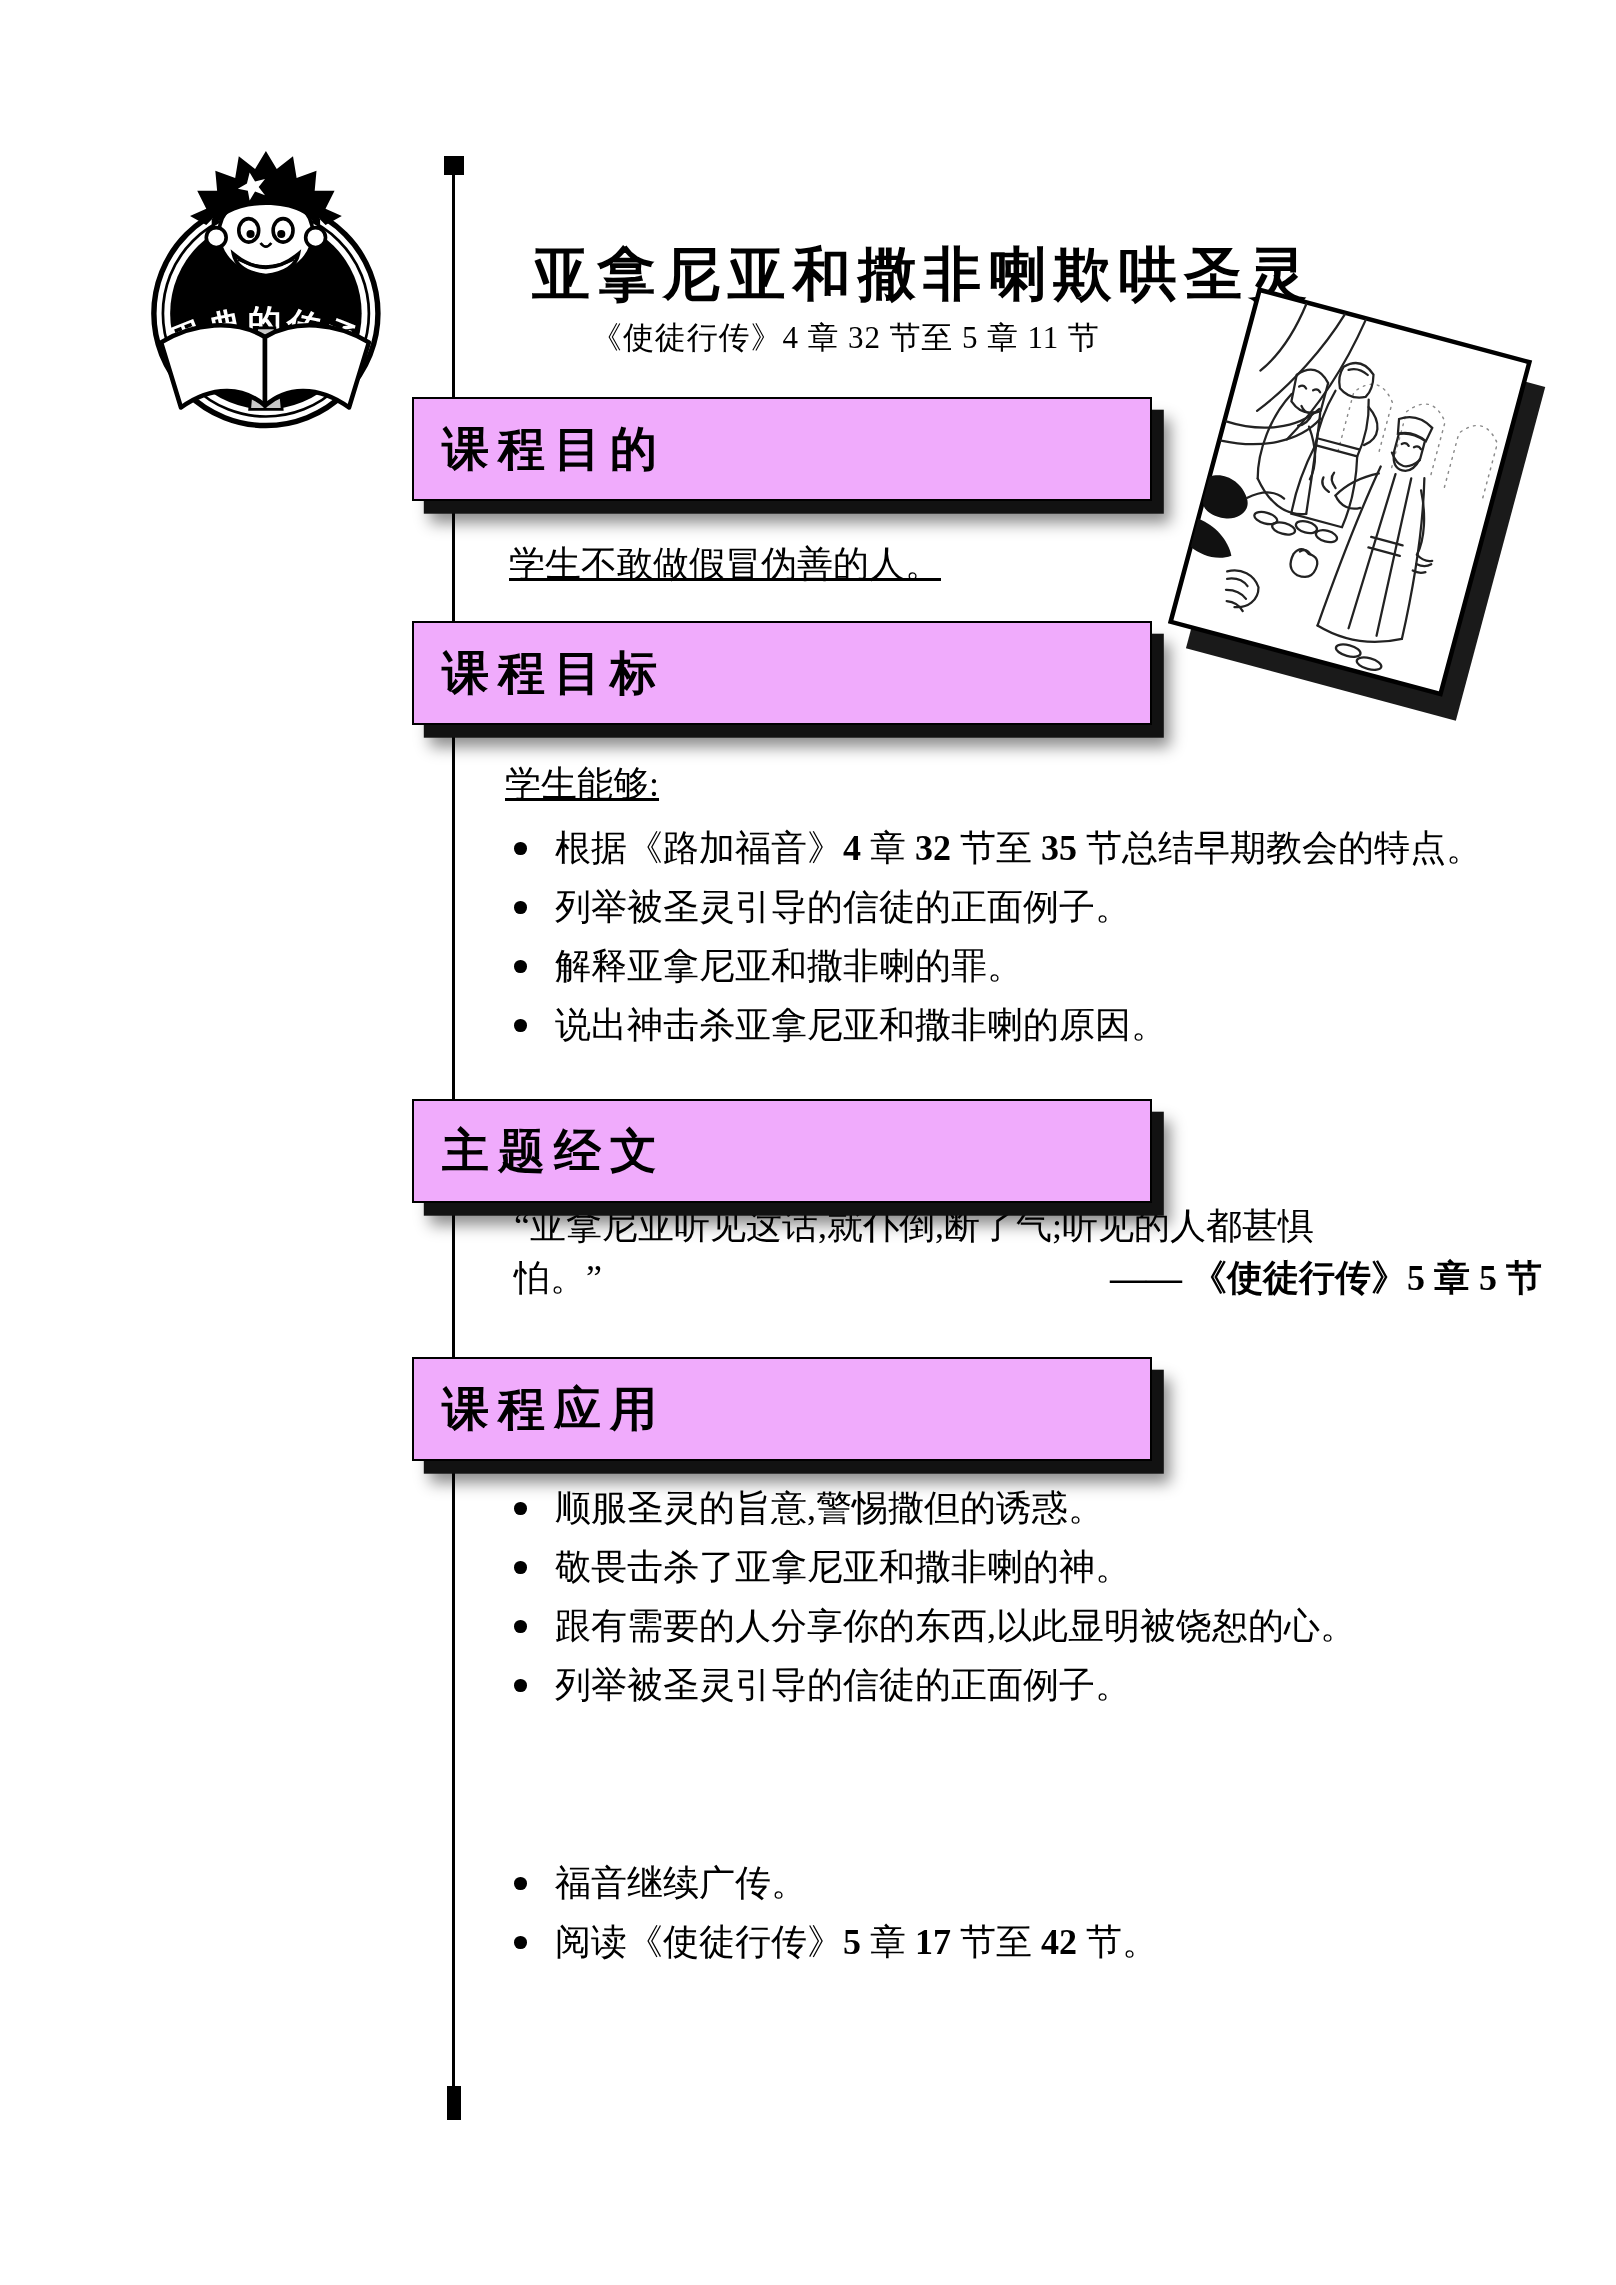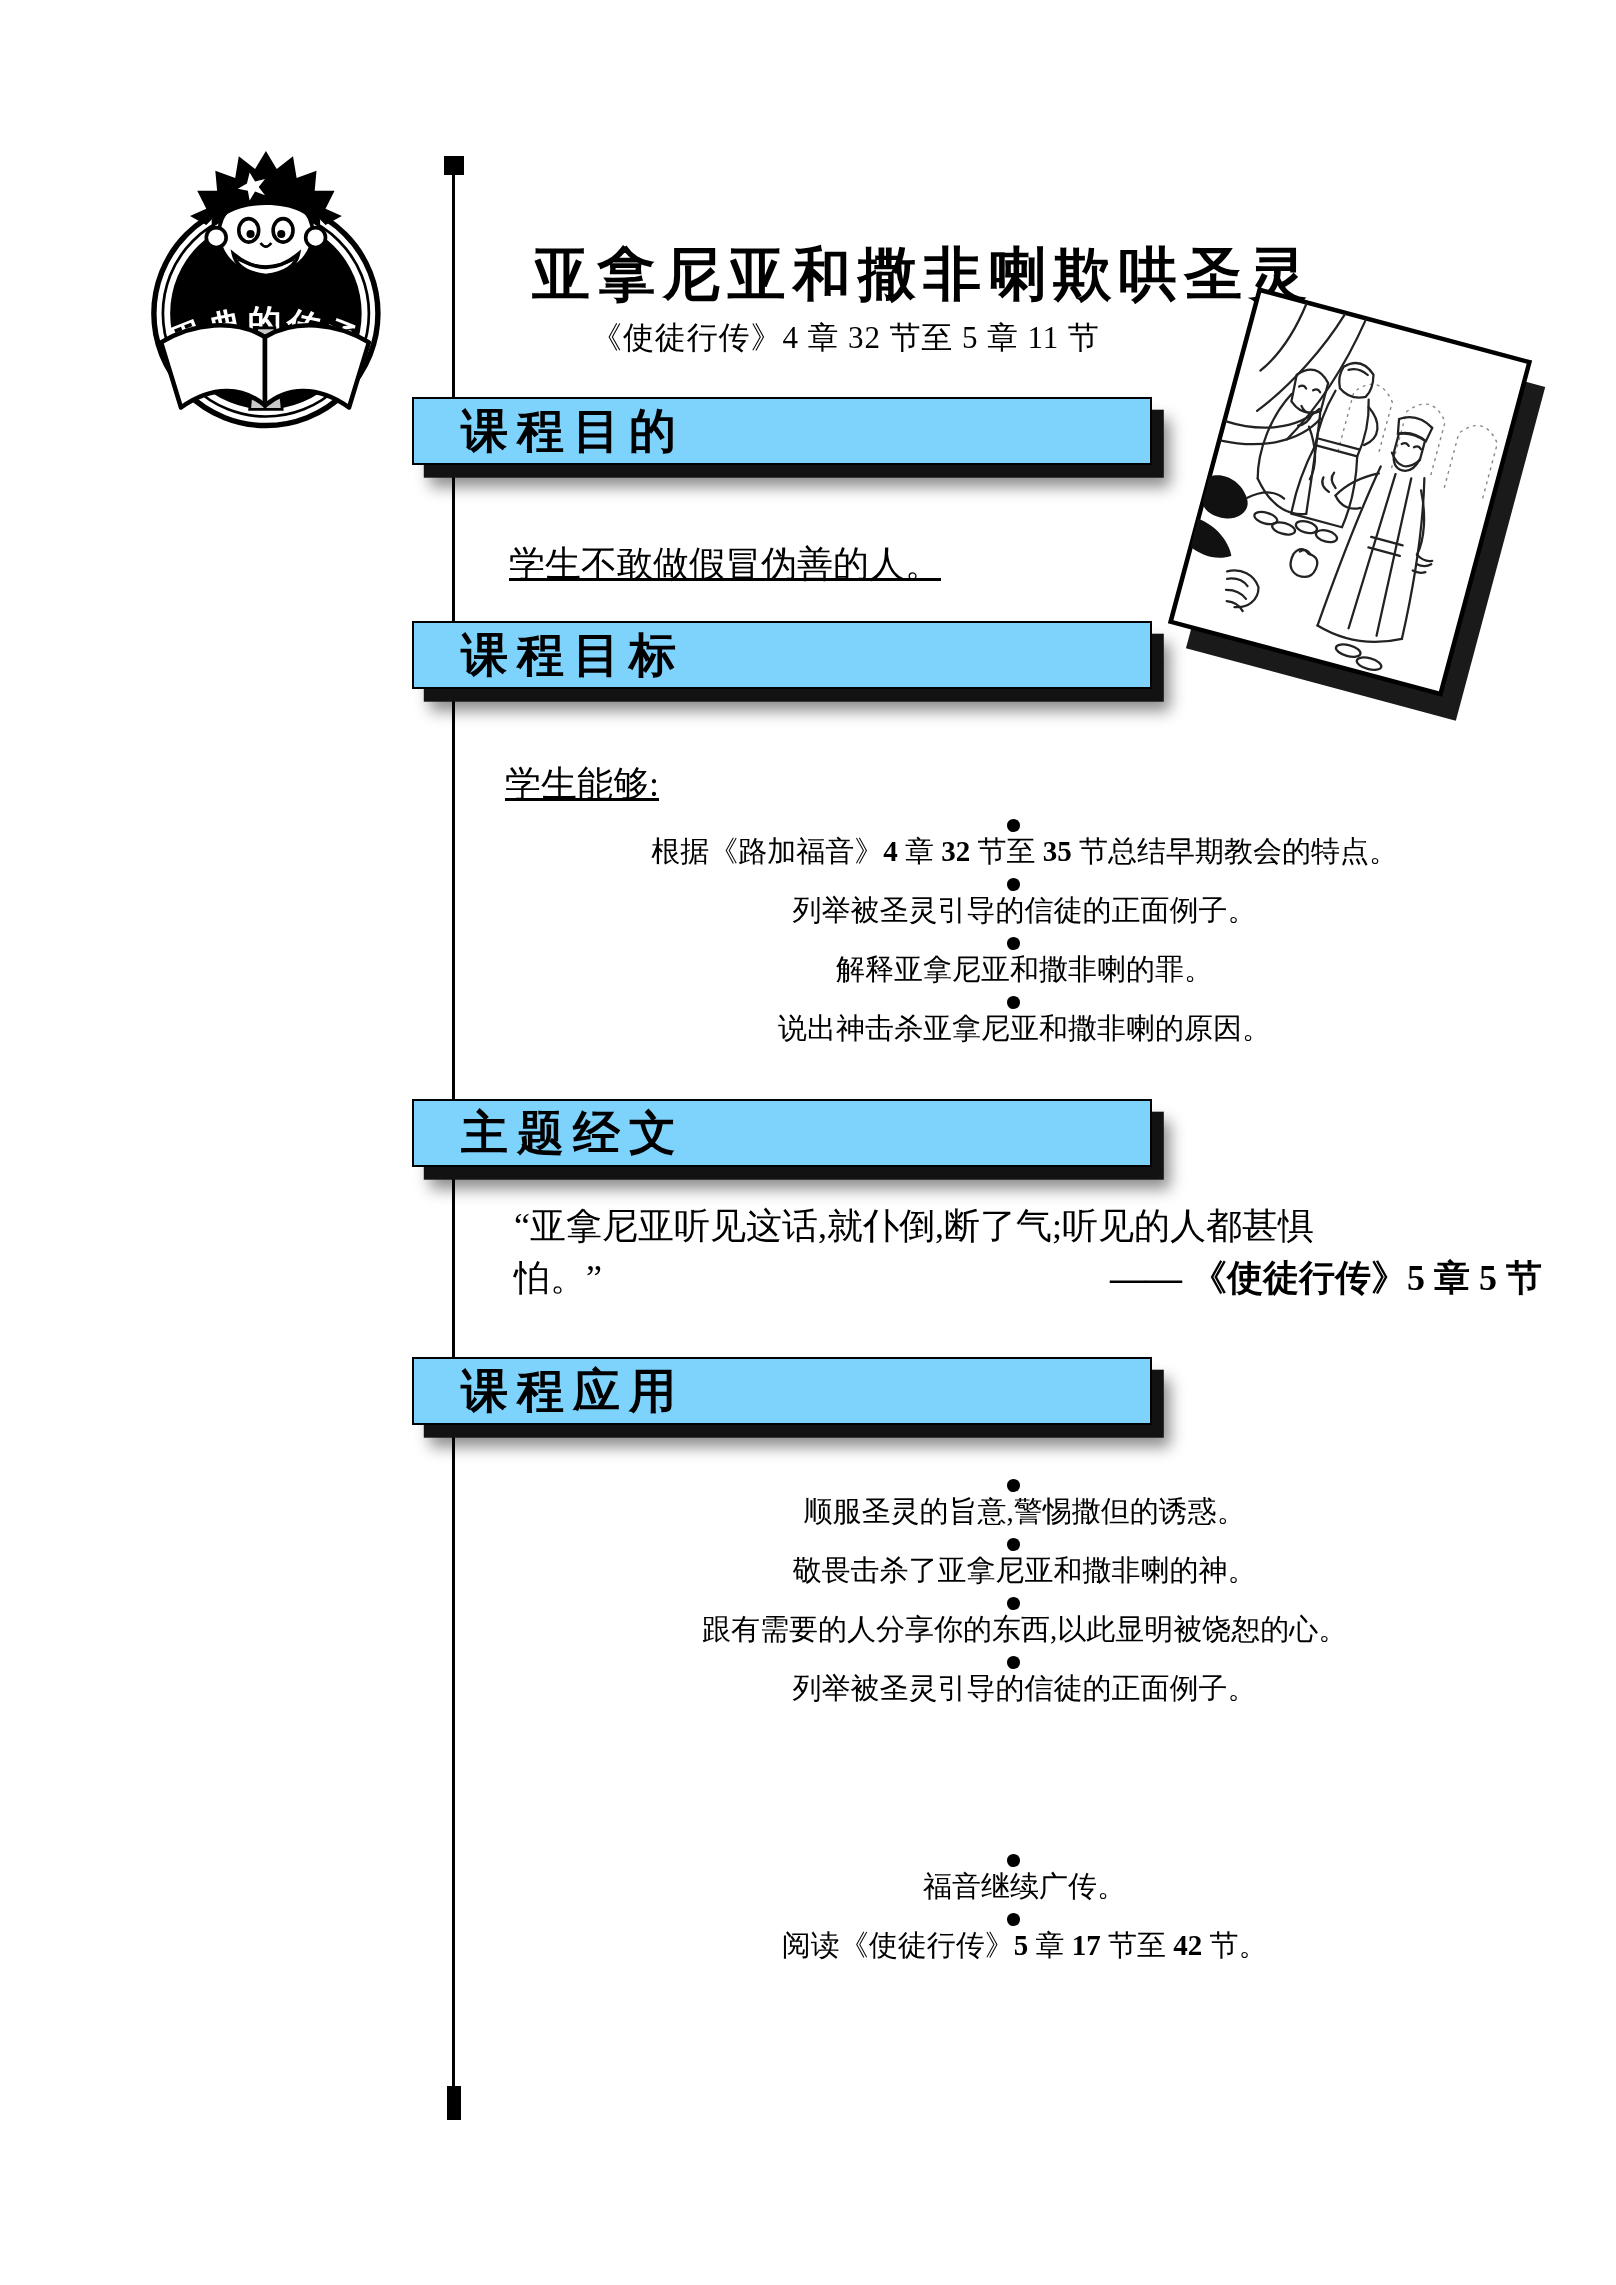--- a/index.html
+++ b/index.html
@@ -16,32 +16,32 @@
   .doc-title{
     position:absolute;left:532px;top:197px;font-size:58px;font-weight:bold;
     letter-spacing:7.2px;white-space:nowrap;z-index:2;
   }
   .doc-subtitle{
     position:absolute;left:543px;top:317px;font-size:31px;letter-spacing:0.9px;
     white-space:nowrap;z-index:2;margin-left:48px;
   }
   
   .section-box{
-    position:absolute;left:412px;width:740px;height:68px;background:#7dd3fc;
+    position:absolute;left:412px;width:740px;height:104px;background:#f0abfc;
     border:2.7px solid #000;box-sizing:border-box;display:flex;align-items:center;
-    padding-left:47px;z-index:3;
+    padding-left:28px;z-index:3;
     box-shadow:11.8px 12.7px 0 #121212, 18px 22px 14.5px rgba(0,0,0,0.45);
   }
   .section-heading{font-size:47px;font-weight:bold;letter-spacing:9px;white-space:nowrap;}
   
   .body-text{position:absolute;font-size:36px;white-space:nowrap;z-index:2;text-decoration:underline;}
   .bullet-list{
     position:absolute;left:509px;width:1031px;margin:0;padding:0;list-style:none;z-index:2;
   }
-  .bullet-list li{display:flex;align-items:center;height:59px;font-size:29px;white-space:nowrap;flex-direction:column;}
+  .bullet-list li{display:flex;align-items:center;height:59px;font-size:36px;white-space:nowrap;}
   .bullet-dot{flex:none;width:12.7px;height:12.7px;border-radius:50%;background:#000;margin-left:5.4px;margin-right:28px;}
   .num-bold{font-weight:bold;}
   
   .quote-block{position:absolute;left:481px;top:1200px;width:1028px;z-index:2;margin-left:33px;}
   .quote-line1{font-size:36px;line-height:52px;white-space:nowrap;}
   .quote-line2{display:flex;justify-content:space-between;align-items:baseline;font-size:36px;line-height:52px;}
   .quote-attribution{font-weight:bold;white-space:nowrap;}
   
   .logo-svg{position:absolute;left:134px;top:136px;width:262px;height:299px;z-index:2;}
   .illustration-svg{position:absolute;left:1138px;top:251px;width:434px;height:507px;z-index:2;}

